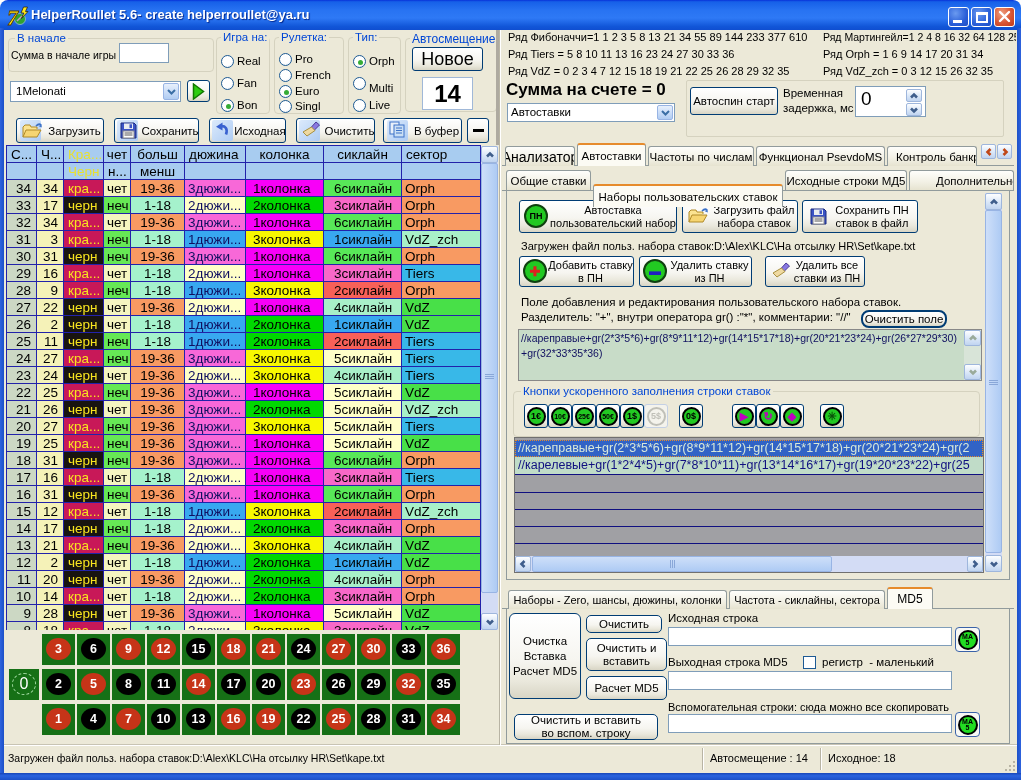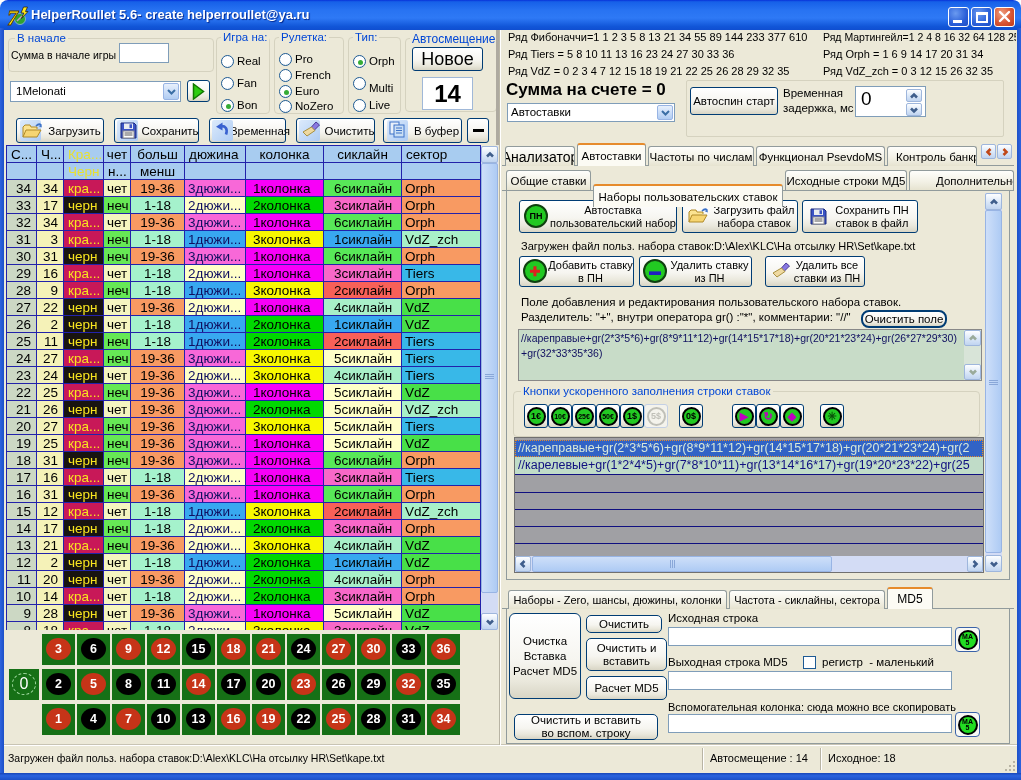--- a/index.html
+++ b/index.html
@@ -96,21 +96,21 @@
 <div class="abs" style="left:237px;top:77px;">Fan</div>
 <div class="abs radio on" style="left:221px;top:99px;"></div>
 <div class="abs" style="left:237px;top:99px;">Bon</div>
 <div class="abs radio" style="left:279px;top:53px;"></div>
 <div class="abs" style="left:295px;top:53px;">Pro</div>
 <div class="abs radio" style="left:279px;top:69px;"></div>
 <div class="abs" style="left:295px;top:69px;">French</div>
 <div class="abs radio on" style="left:279px;top:85px;"></div>
 <div class="abs" style="left:295px;top:85px;">Euro</div>
 <div class="abs radio" style="left:279px;top:100px;"></div>
-<div class="abs" style="left:295px;top:100px;">NoZero</div>
+<div class="abs" style="left:295px;top:100px;">Singl</div>
 <div class="abs radio on" style="left:353px;top:55px;"></div>
 <div class="abs" style="left:369px;top:55px;">Orph</div>
 <div class="abs radio" style="left:353px;top:77px;"></div>
 <div class="abs" style="left:369px;top:82px;">Multi</div>
 <div class="abs radio" style="left:353px;top:99px;"></div>
 <div class="abs" style="left:369px;top:99px;">Live</div>
 <div class="abs grp" style="left:405px;top:38px;width:92px;height:74px;"></div>
 <div class="abs grp-lbl blue" style="left:410px;top:32px;font-size:12px;">Автосмещение</div>
 <div class="abs btn" style="left:412px;top:47px;width:71px;height:24px;font-size:18px;">Новое</div>
 <div class="abs inp" style="left:422px;top:77px;width:51px;height:33px;border-color:#A0B8D8;display:flex;align-items:center;justify-content:center;font-size:24px;font-weight:bold;">14</div>
@@ -126,21 +126,21 @@
 <div class="abs btn" style="left:114px;top:118px;width:85px;height:25px;font-size:11.5px;padding-left:27px;">Сохранить</div>
 <div class="icosq" style="left:117px;top:120px;"></div>
 <svg class="abs" style="left:120px;top:122px;" width="17" height="17" viewBox="0 0 17 17">
 <path d="M1 1 L14 1 L16 3 L16 16 L1 16 Z" fill="#3A53C5" stroke="#1A2A80"></path>
 <rect x="4" y="1.5" width="9" height="5.5" fill="#E8ECF0"></rect>
 <rect x="9.5" y="2.3" width="2.5" height="3.8" fill="#3A53C5"></rect>
 <rect x="3" y="9" width="11" height="7" fill="#fff" stroke="#888"></rect>
 <line x1="4.5" y1="11" x2="12.5" y2="11" stroke="#555"></line>
 <line x1="4.5" y1="13" x2="12.5" y2="13" stroke="#555"></line>
   </svg>
-<div class="abs btn" style="left:209px;top:118px;width:77px;height:25px;font-size:11.5px;padding-left:25px;">Временная</div>
+<div class="abs btn" style="left:209px;top:118px;width:77px;height:25px;font-size:11.5px;padding-left:25px;">Исходная</div>
 <div class="icosq" style="left:212px;top:120px;"></div>
 <svg class="abs" style="left:213px;top:121px;" width="18" height="16" viewBox="0 0 18 16">
 <path d="M13 13.5 C15 8,12.5 4.5,7.5 5.2" fill="none" stroke="#3A62D0" stroke-width="2.6"></path>
 <path d="M9.5 1.5 L3 5.8 L9.5 9.5 Z" fill="#3A62D0"></path>
   </svg>
 <div class="abs btn" style="left:296px;top:118px;width:79px;height:25px;font-size:11.5px;padding-left:28px;">Очистить</div>
 <div class="icosq" style="left:299px;top:120px;"></div>
 <svg class="abs" style="left:300px;top:121px;" width="20" height="17" viewBox="0 0 20 17">
 <path d="M11 6.5 L16 1 L19.5 4 L14 9.5 Z" fill="#8878E0" stroke="#4A3A98"></path>
 <path d="M3 11 L11.5 6 L15 9.5 L7 15 Z" fill="#EFD9A0" stroke="#A89040"></path>
@@ -732,19 +732,19 @@
 <div class="abs btn" style="left:586px;top:676px;width:81px;height:24px;border-radius:5px;">Расчет MD5</div>
 <div class="abs btn" style="left:514px;top:714px;width:144px;height:26px;border-radius:5px;">
     <span class="c2l">Очистить и  вставить<br>во вспом. строку</span>
   </div>
 <div class="abs" style="left:668px;top:612px;">Исходная строка</div>
 <div class="abs inp" style="left:668px;top:627px;width:284px;height:19px;"></div>
 <div class="abs" style="left:668px;top:656px;">Выходная строка MD5</div>
 <div class="abs" style="left:803px;top:656px;width:13px;height:13px;border:1px solid #1D5A94;background:#fff;"></div>
 <div class="abs" style="left:822px;top:656px;">регистр&nbsp; - маленький</div>
 <div class="abs inp" style="left:668px;top:671px;width:284px;height:19px;"></div>
-<div class="abs" style="left:668px;top:701px;font-size:11px;">Вспомогательная колонка: сюда можно все скопировать</div>
+<div class="abs" style="left:668px;top:701px;font-size:11px;">Вспомогательная строки: сюда можно все скопировать</div>
 <div class="abs inp" style="left:668px;top:714px;width:284px;height:19px;"></div>
 <div class="abs" style="left:955px;top:627px;width:25px;height:25px;border-radius:4px;border:1.5px solid #3A62A8;background:#F8F8F4;display:flex;align-items:center;justify-content:center;">
     <div style="width:20px;height:20px;border-radius:50%;background:#22DD22;border:2.5px solid #000;display:flex;align-items:center;justify-content:center;font-size:7px;font-weight:bold;color:#000;line-height:6px;text-align:center;">МА<br>5</div>
   </div>
 <div class="abs" style="left:955px;top:712px;width:25px;height:25px;border-radius:4px;border:1.5px solid #3A62A8;background:#F8F8F4;display:flex;align-items:center;justify-content:center;">
     <div style="width:20px;height:20px;border-radius:50%;background:#22DD22;border:2.5px solid #000;display:flex;align-items:center;justify-content:center;font-size:7px;font-weight:bold;color:#000;line-height:6px;text-align:center;">МА<br>5</div>
   </div>
 </body></html>

